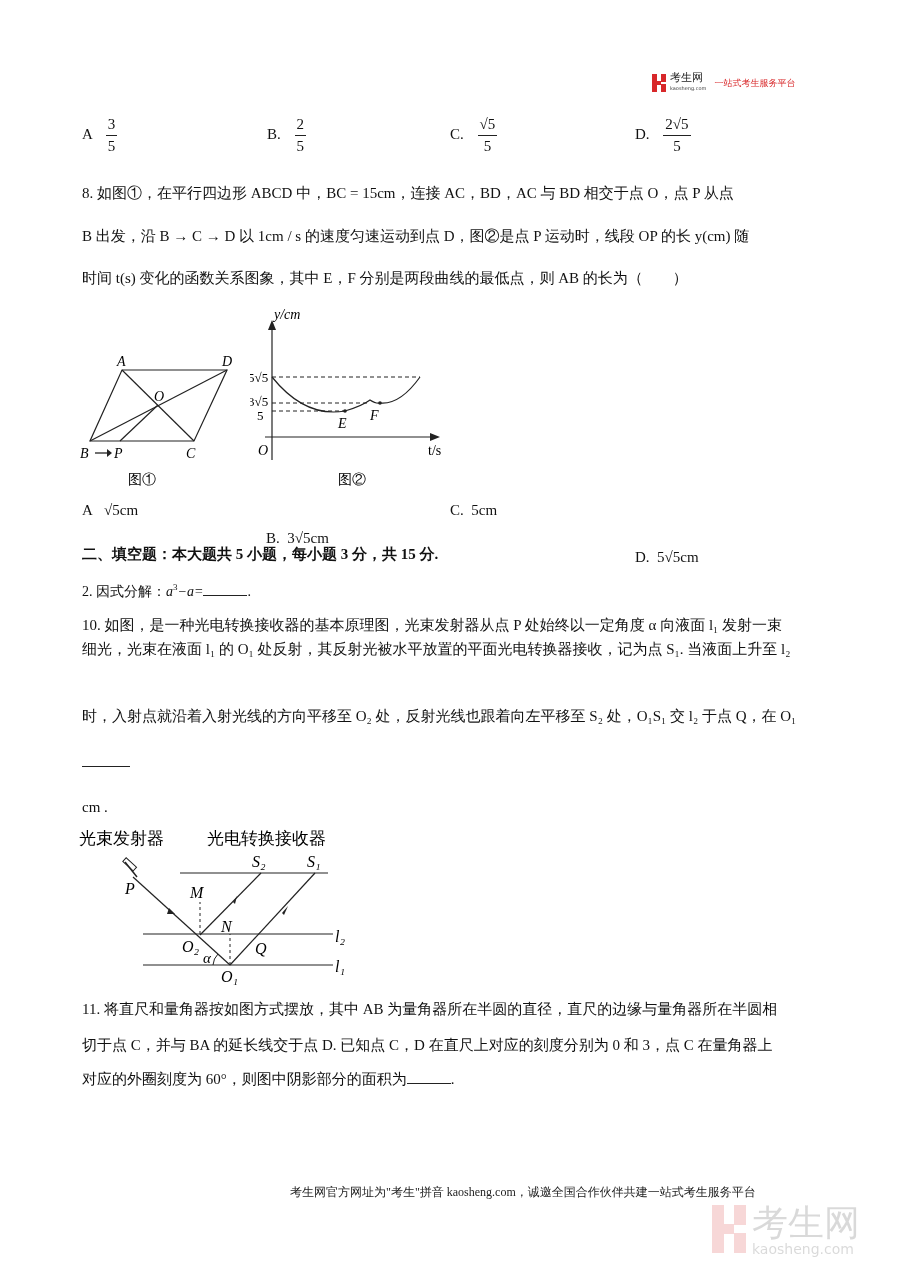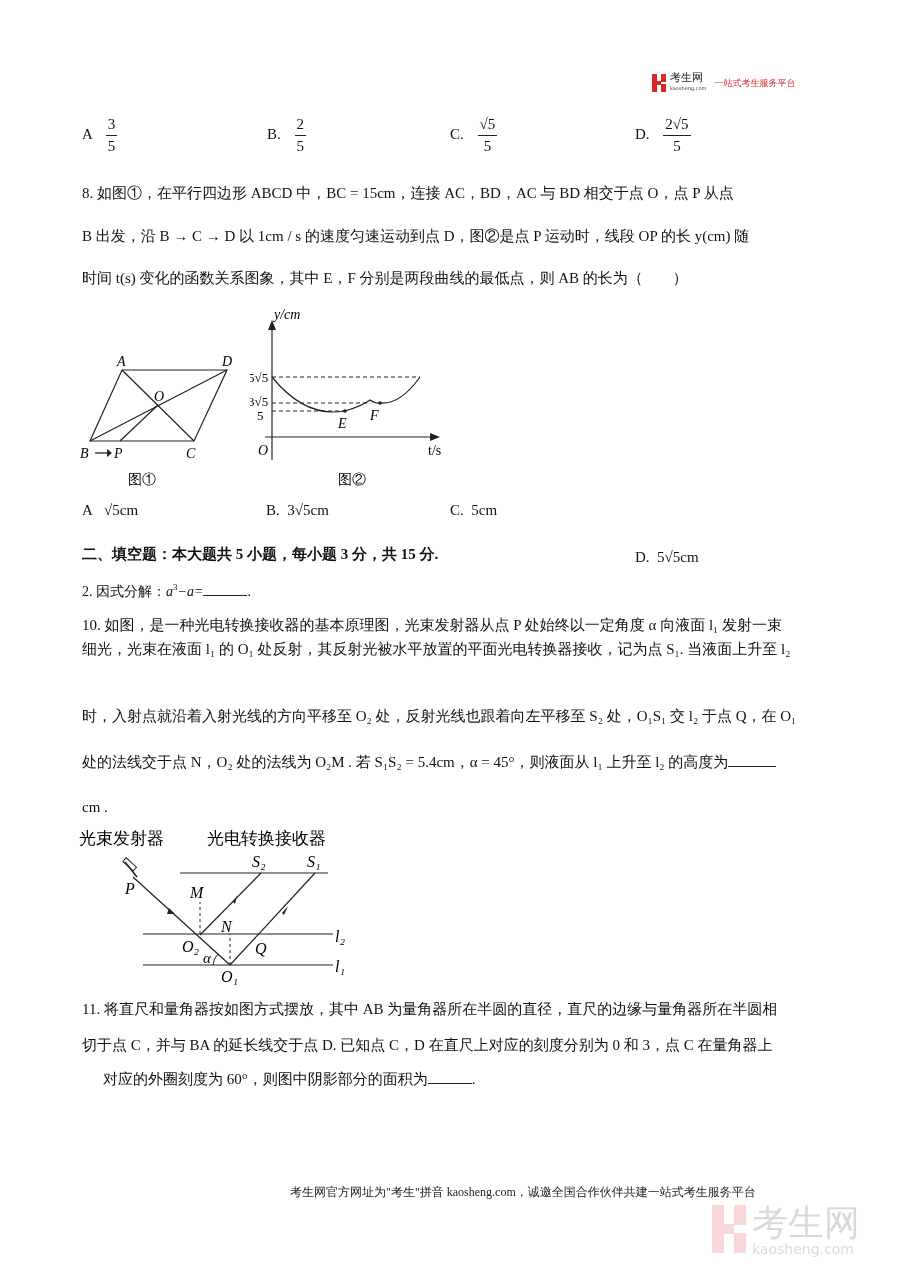--- a/index.html
+++ b/index.html
@@ -110,40 +110,40 @@
   <text x="-2" y="106" font-size="13">3√5</text>
   <text x="7" y="120" font-size="13">5</text>
   <text x="88" y="128" font-size="14" font-style="italic">E</text>
   <text x="120" y="120" font-size="14" font-style="italic">F</text>
   <text x="88" y="184" font-size="14">图②</text>
 </svg>
 
 <div class="opt" style="left:82px;top:502px;">
   <span>A</span>&nbsp;&nbsp;&nbsp;<span>√5cm</span>
 </div>
-<div class="opt" style="left:266px;top:502px;text-align:right;">
+<div class="opt" style="left:266px;top:530px;text-align:right;">
   <span>B.</span>&nbsp;&nbsp;<span>3√5cm</span>
 </div>
 <div class="opt" style="left:450px;top:502px;">
   <span>C.</span>&nbsp;&nbsp;<span>5cm</span>
 </div>
 <div class="opt" style="left:635px;top:502px;margin-top:47px;">
   <span>D.</span>&nbsp;&nbsp;<span>5√5cm</span>
 </div>
 
 <div class="section">二、填空题：本大题共 5 小题，每小题 3 分，共 15 分.</div>
 
 <div class="line" style="top:577px;font-size:14px;">
   <span>2. 因式分解：</span><span class="it">a</span><sup style="font-size:9px;">3</sup><span class="it">−a=</span><span class="blank"></span><span>.</span>
 </div>
 
 <div class="line" style="top:615px;">10. 如图，是一种光电转换接收器的基本原理图，光束发射器从点 P 处始终以一定角度 α 向液面 l₁ 发射一束</div>
 <div class="line" style="top:639px;">细光，光束在液面 l₁ 的 O₁ 处反射，其反射光被水平放置的平面光电转换器接收，记为点 S₁. 当液面上升至 l₂</div>
 <div class="line" style="top:706px;">时，入射点就沿着入射光线的方向平移至 O₂ 处，反射光线也跟着向左平移至 S₂ 处，O₁S₁ 交 l₂ 于点 Q，在 O₁</div>
-<div class="line" style="top:752px;"><span>处的法线交于点 N，O₂ 处的法线为 O₂M . 若 S₁S₂ = 5.4cm，α = 45°，则液面从 l₁ 上升至 l₂ 的高度为</span><span class="blank" style="width:48px;"></span></div>
+<div class="line" style="top:752px;"><span class="blank" style="width:48px;"></span></div>
 <div class="line" style="top:797px;">cm .</div>
 
 <svg class="abs" style="left:75px;top:822px;" width="300" height="170">
   <text x="4" y="22" font-size="17" font-family="DejaVu Sans, sans-serif">光束发射器</text>
   <text x="132" y="22" font-size="17" font-family="DejaVu Sans, sans-serif">光电转换接收器</text>
   <g stroke="#222" stroke-width="1.2" fill="none">
     <line x1="105" y1="51" x2="253" y2="51"></line>
     <line x1="68" y1="112" x2="258" y2="112"></line>
     <line x1="68" y1="143" x2="258" y2="143"></line>
     <line x1="58" y1="55" x2="155" y2="143"></line>
@@ -170,21 +170,21 @@
   <text x="128" y="141" font-size="15" font-style="italic">α</text>
   <text x="146" y="160" font-size="16" font-style="italic">O₁</text>
   <text x="177" y="45" font-size="16" font-style="italic">S₂</text>
   <text x="232" y="45" font-size="16" font-style="italic">S₁</text>
   <text x="260" y="120" font-size="16" font-style="italic">l₂</text>
   <text x="260" y="150" font-size="16" font-style="italic">l₁</text>
 </svg>
 
 <div class="line" style="top:999px;">11. 将直尺和量角器按如图方式摆放，其中 AB 为量角器所在半圆的直径，直尺的边缘与量角器所在半圆相</div>
 <div class="line" style="top:1035px;">切于点 C，并与 BA 的延长线交于点 D. 已知点 C，D 在直尺上对应的刻度分别为 0 和 3，点 C 在量角器上</div>
-<div class="line" style="top:1069px;margin-left:21px;"><span>对应的外圈刻度为 60°，则图中阴影部分的面积为</span><span class="blank"></span><span>.</span></div>
+<div class="line" style="top:1069px;"><span>对应的外圈刻度为 60°，则图中阴影部分的面积为</span><span class="blank"></span><span>.</span></div>
 
 <div class="footer">考生网官方网址为"考生"拼音 kaosheng.com，诚邀全国合作伙伴共建一站式考生服务平台</div>
 
 <div class="wm">
   <div class="wm-mark">
     <i style="left:0;top:0;width:12px;height:48px;"></i>
     <i style="left:12px;top:19px;width:10px;height:10px;"></i>
     <i style="left:22px;top:0;width:12px;height:20px;"></i>
     <i style="left:22px;top:28px;width:12px;height:20px;"></i>
   </div>

